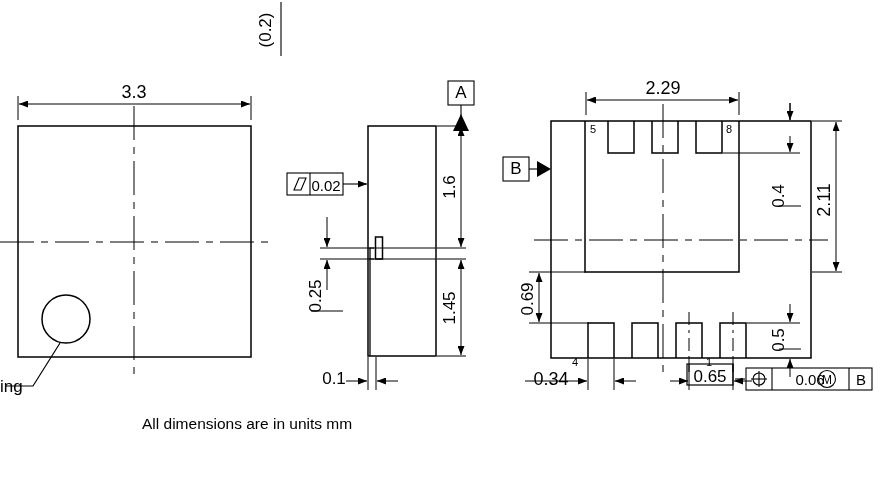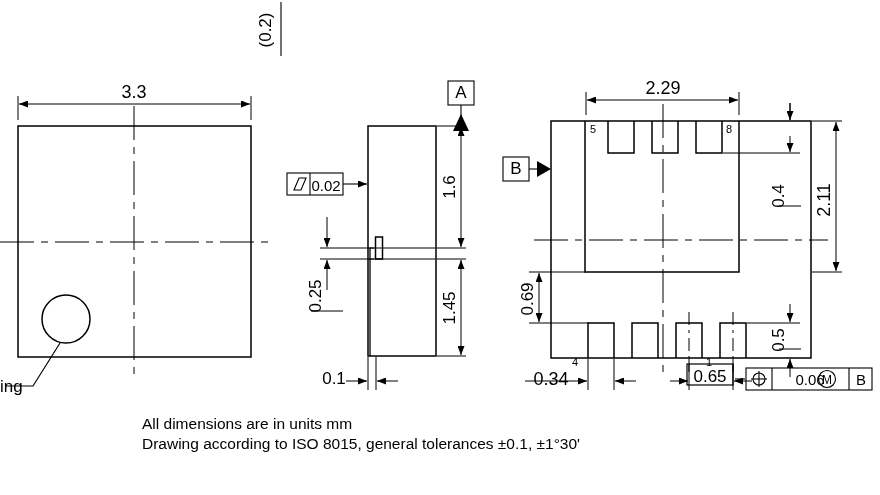--- a/index.html
+++ b/index.html
@@ -231,14 +231,13 @@
     <text x="710" y="382" font-size="17" text-anchor="middle">0.65</text>
     <text x="810" y="385" font-size="15" text-anchor="middle">0.06</text>
     <text x="827" y="384" font-size="12" text-anchor="middle">M</text>
     <text x="861" y="385" font-size="15" text-anchor="middle">B</text>
   </g>
 </svg>
 </div>
 
 <div class="notes">
   <div class="note-line">All dimensions are in units mm</div>
-  <div class="note-line">Drawing according to ISO 8015, general tolerances ±0.1, ±1°30'</div>
 </div>
 
 </body></html>

